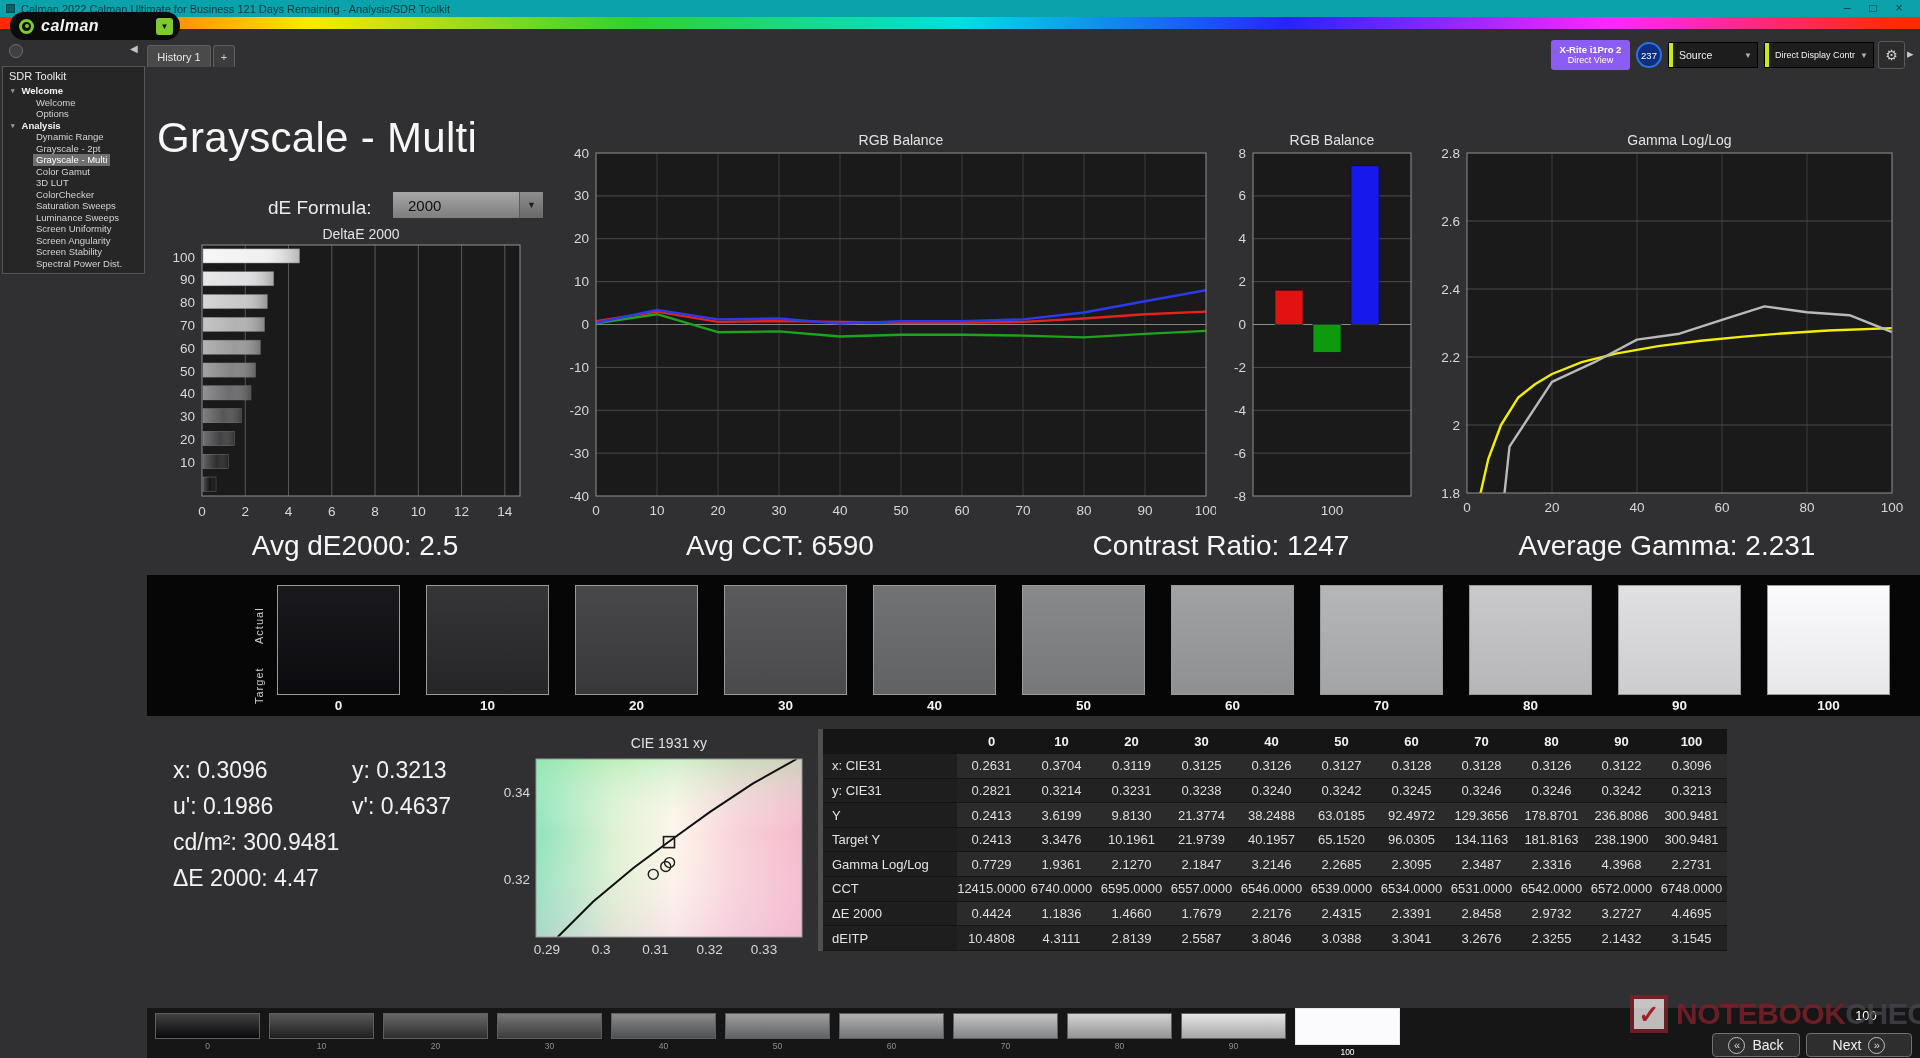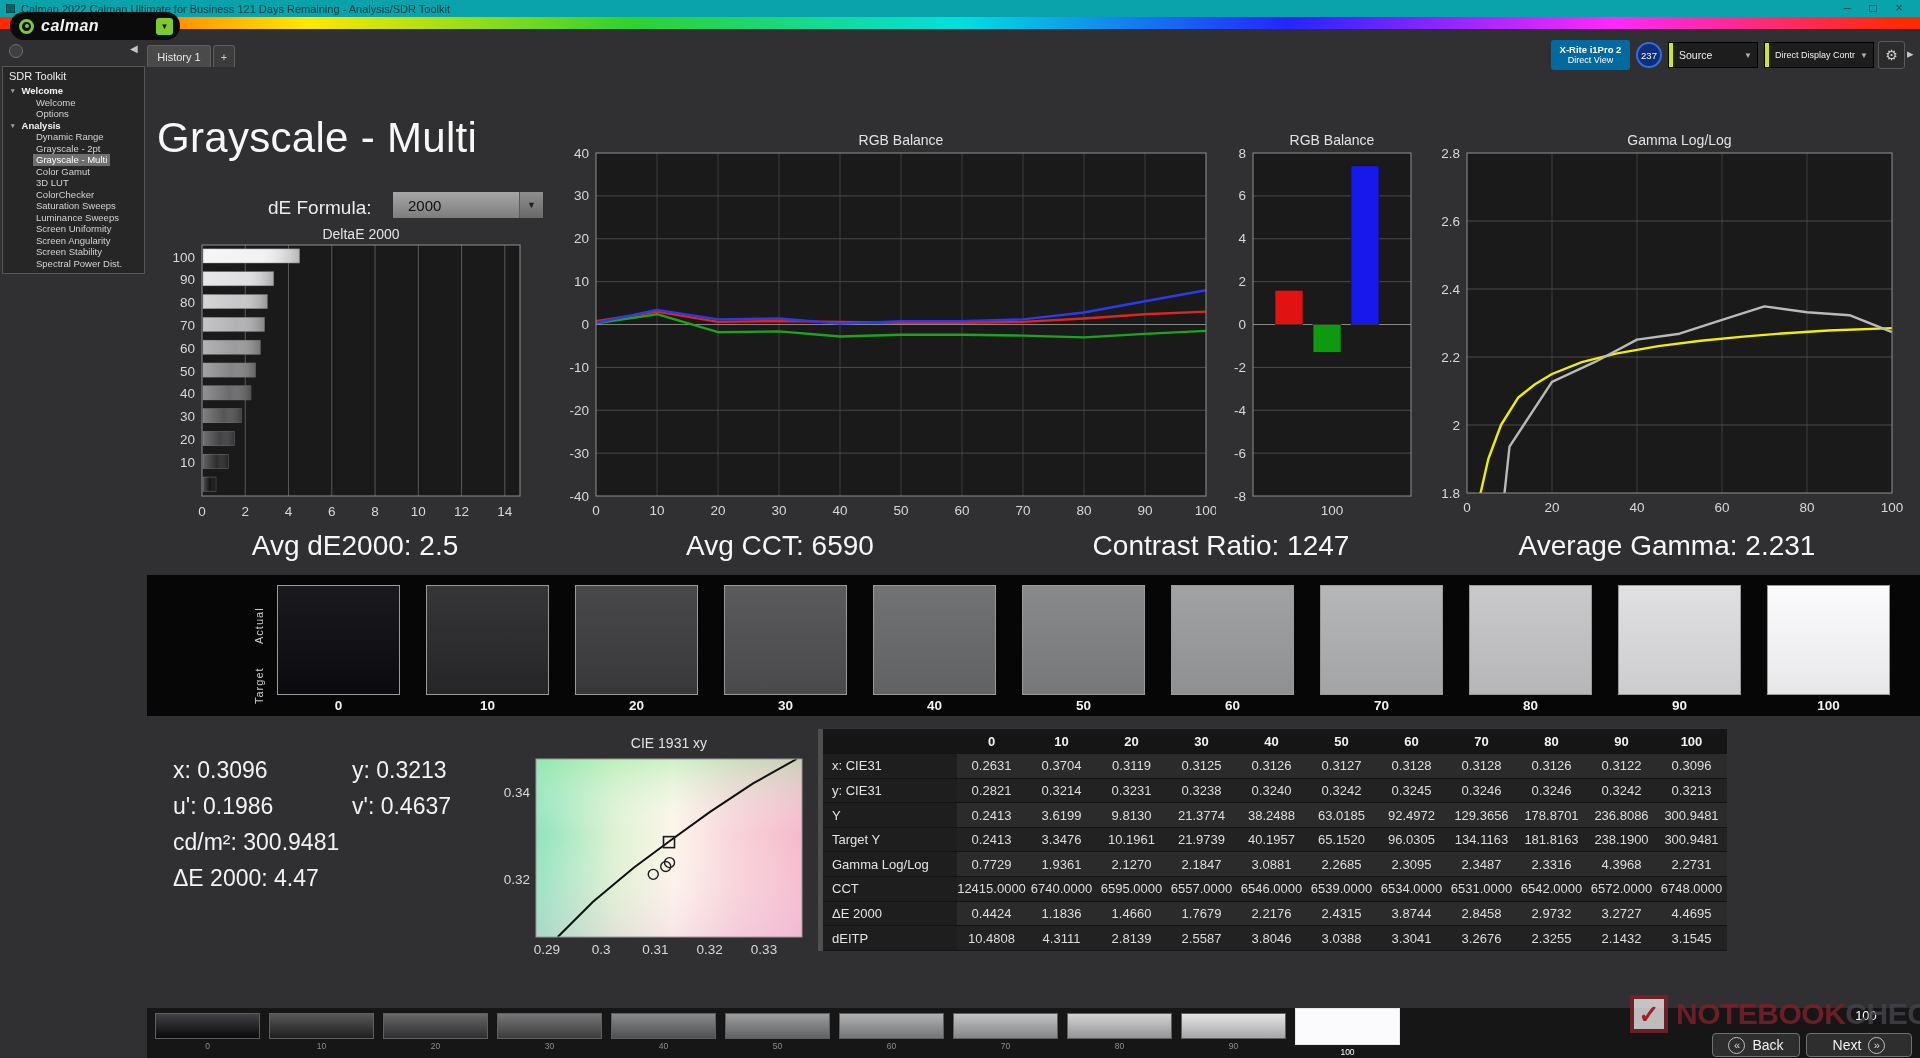--- a/index.html
+++ b/index.html
@@ -20,21 +20,21 @@
   .logo .ring::after{content:"";position:absolute;left:2.5px;top:2.5px;width:4px;height:4px;background:#7ec832;border-radius:50%}
   .logo .brand{color:#f4f4f4;font-size:16px;font-weight:bold;font-style:italic;letter-spacing:.5px}
   .logo .dd{margin-left:auto;width:17px;height:17px;background:#7ec832;border-radius:3px;color:#0b0b0b;
     font-size:8px;display:flex;align-items:center;justify-content:center}
 
   
   .tab{position:absolute;top:45px;height:22px;background:#4a4a4a;color:#e8e8e8;font-size:11px;
     display:flex;align-items:center;justify-content:center;border:1px solid #5e5e5e;border-bottom:none;border-radius:3px 3px 0 0}
   #tab-history{left:147px;width:64px}
   #tab-add{left:213px;width:22px;background:#3c3c3c;color:#cfcfcf}
-  #meter-btn{position:absolute;left:1551px;top:40px;width:79px;height:30px;background:#0369a1;border-radius:3px;
+  #meter-btn{position:absolute;left:1551px;top:40px;width:79px;height:30px;background:#8b5cf6;border-radius:3px;
     color:#fff;display:flex;flex-direction:column;align-items:center;justify-content:center;line-height:1.2}
   #meter-btn .l1{font-size:9.5px;font-weight:bold}
   #meter-btn .l2{font-size:9px}
   #badge{position:absolute;left:1636px;top:42px;width:26px;height:26px;border-radius:50%;background:#0e2f7e;
     border:2px solid #2f6fe4;color:#fff;font-size:9.5px;display:flex;align-items:center;justify-content:center}
   .selbox{position:absolute;top:42px;height:26px;background:#1d1d1d;border:1px solid #000;display:flex;align-items:center;color:#f0f0f0}
   .selbox .accent{width:4px;height:100%;background:#cde81e;flex:none}
   .selbox .txt{padding-left:6px;font-size:10.5px;white-space:nowrap;overflow:hidden}
   .selbox .arr{margin-left:auto;padding:0 5px;color:#b0b0b0;font-size:8px}
   #sel-source{left:1668px;width:90px}
@@ -594,21 +594,21 @@
           <td class="val">181.8163</td>
           <td class="val">238.1900</td>
           <td class="val">300.9481</td>
         </tr>
         <tr>
           <td class="lab">Gamma Log/Log</td>
           <td class="val">0.7729</td>
           <td class="val">1.9361</td>
           <td class="val">2.1270</td>
           <td class="val">2.1847</td>
-          <td class="val">3.0881</td>
+          <td class="val">3.2146</td>
           <td class="val">2.2685</td>
           <td class="val">2.3095</td>
           <td class="val">2.3487</td>
           <td class="val">2.3316</td>
           <td class="val">4.3968</td>
           <td class="val">2.2731</td>
         </tr>
         <tr>
           <td class="lab">CCT</td>
           <td class="val">12415.0000</td>
@@ -624,21 +624,21 @@
           <td class="val">6748.0000</td>
         </tr>
         <tr>
           <td class="lab">ΔE 2000</td>
           <td class="val">0.4424</td>
           <td class="val">1.1836</td>
           <td class="val">1.4660</td>
           <td class="val">1.7679</td>
           <td class="val">2.2176</td>
           <td class="val">2.4315</td>
-          <td class="val">3.8744</td>
+          <td class="val">2.3391</td>
           <td class="val">2.8458</td>
           <td class="val">2.9732</td>
           <td class="val">3.2727</td>
           <td class="val">4.4695</td>
         </tr>
         <tr>
           <td class="lab">dEITP</td>
           <td class="val">10.4808</td>
           <td class="val">4.3111</td>
           <td class="val">2.8139</td>

